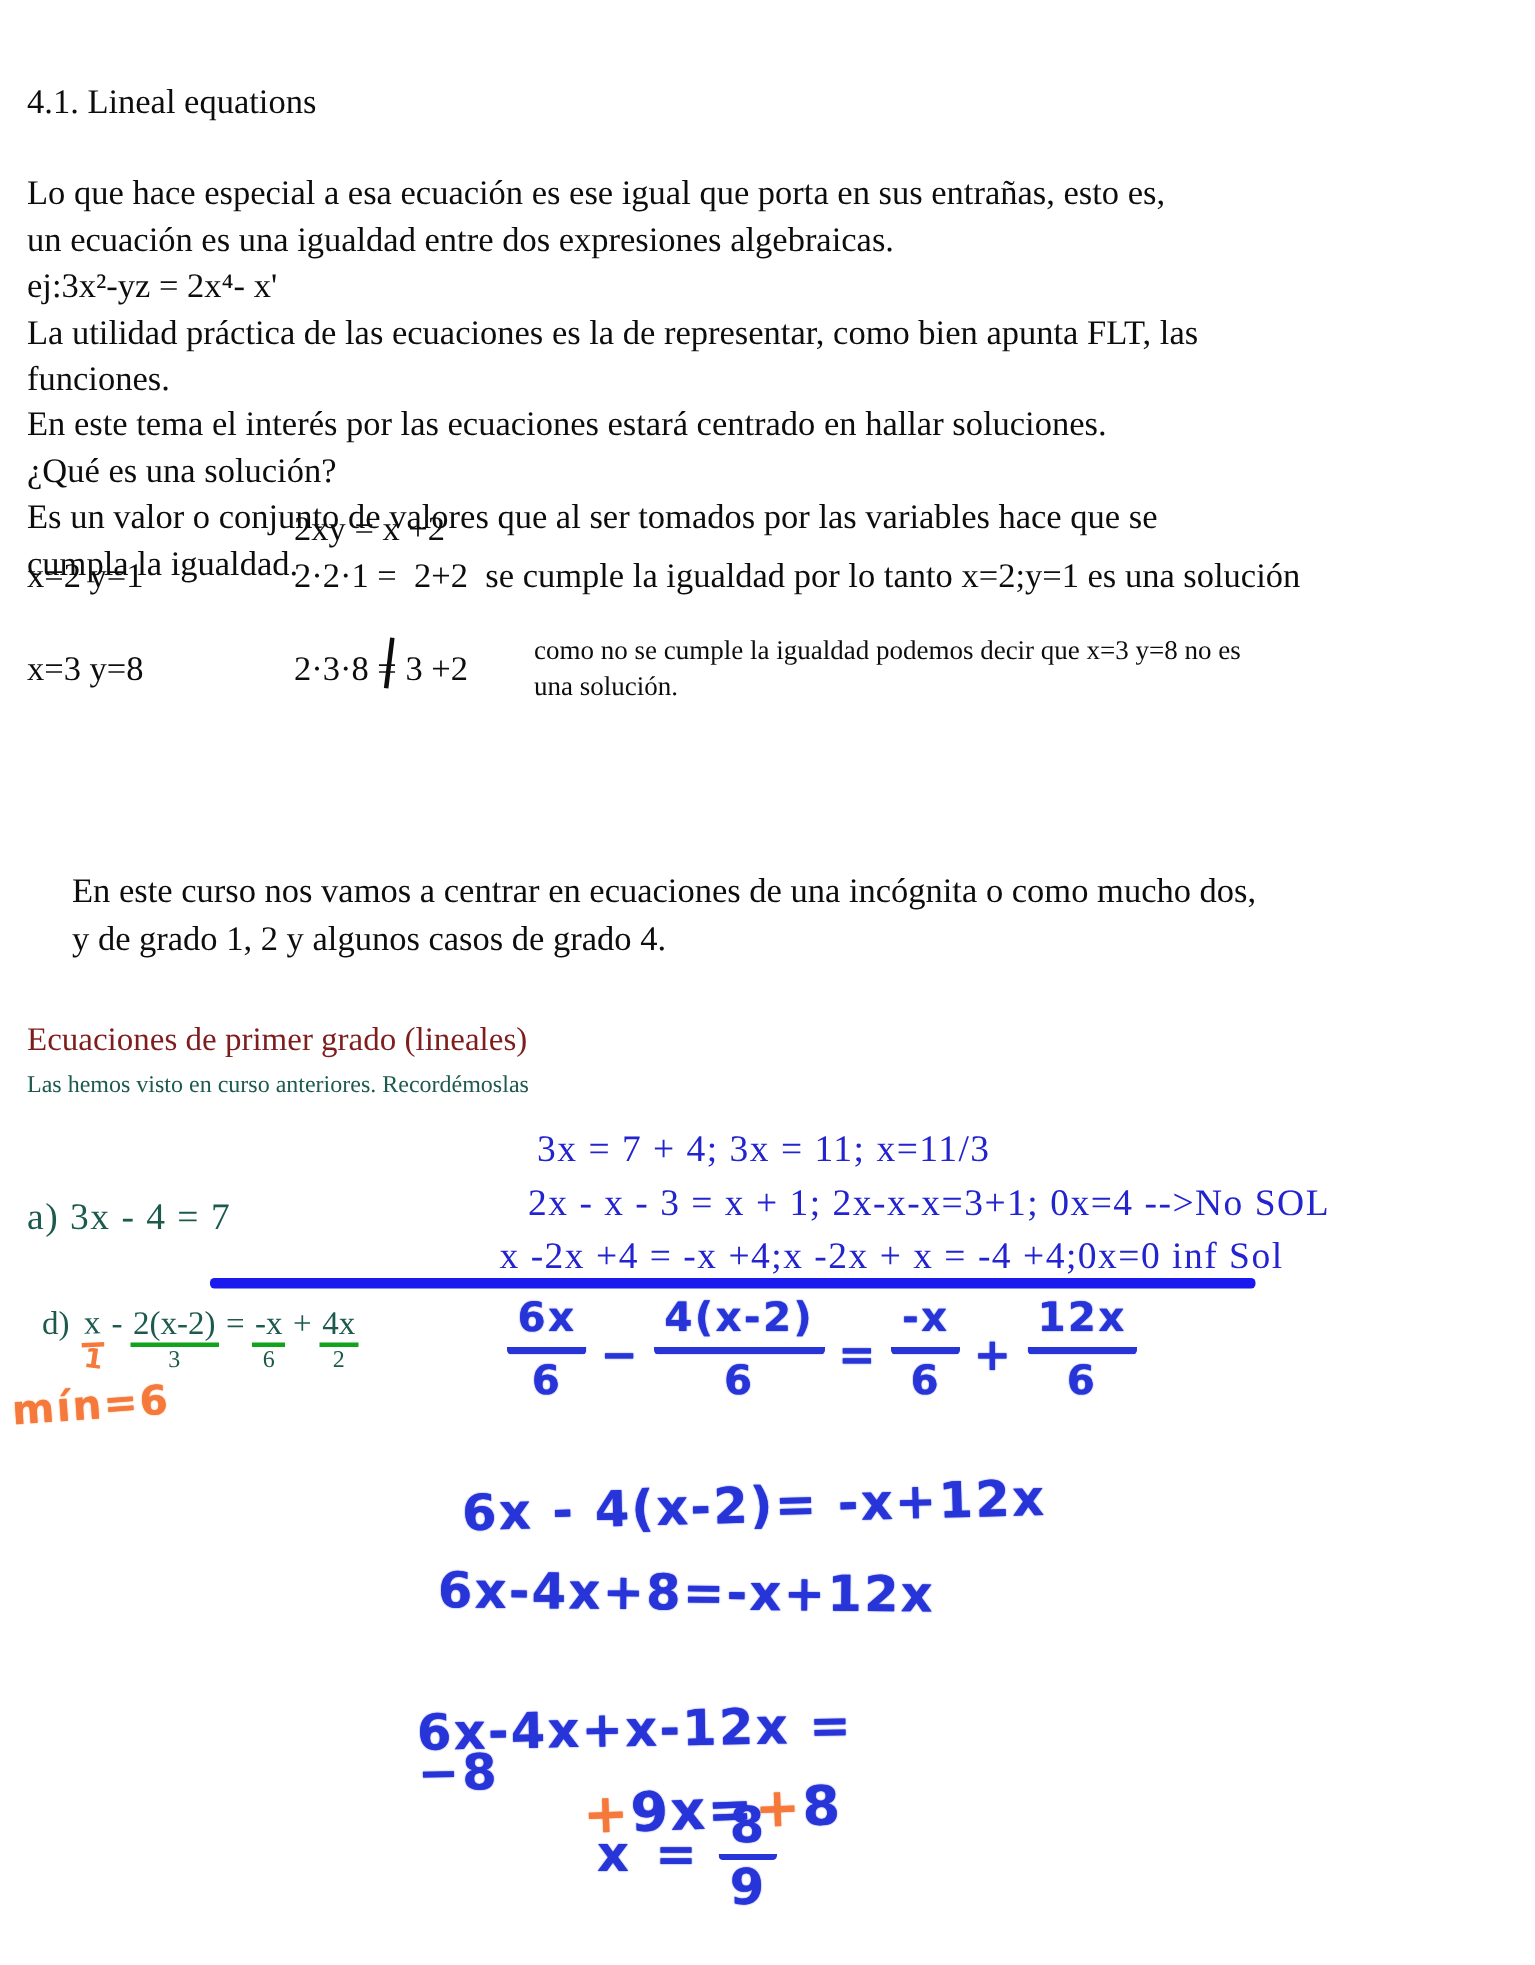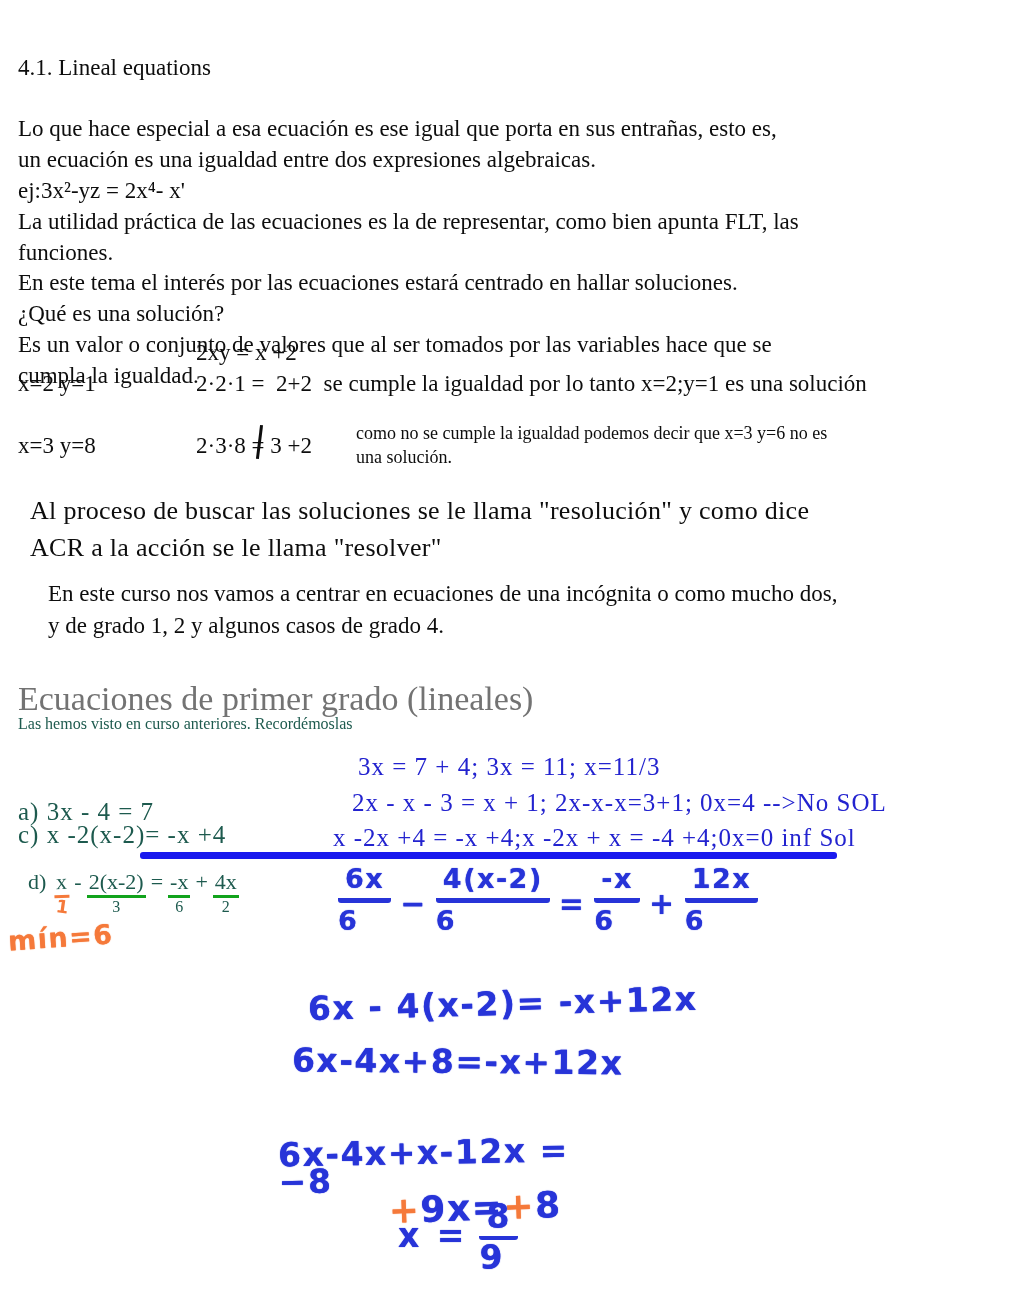--- a/index.html
+++ b/index.html
@@ -11,21 +11,21 @@
   .intro{left:18px;top:22px;font-size:23px;line-height:30.8px;}
   .eq-center{left:196px;top:340px;font-size:23px;}
   .r1-values{left:18px;top:371px;font-size:23px;}
   .r1-line{left:196px;top:371px;font-size:23px;}
   .r2-values{left:18px;top:433px;font-size:23px;}
   .r2-check{left:196px;top:433px;font-size:23px;}
   .r2-comment{left:356px;top:421px;font-size:18px;line-height:24px;}
   .resolution{left:30px;top:492px;font-size:26px;line-height:37px;letter-spacing:.3px;}
   .course{left:48px;top:578px;font-size:23px;line-height:32px;}
 
-  .heading{left:18px;top:680px;font-size:34px;color:#737373;}
+  .heading{left:18px;top:680px;font-size:22px;color:#7f1d1d;}
   .subheading{left:18px;top:715px;font-size:16px;color:#1d5a4e;}
   .ex-label{font-size:25px;color:#1d5a4e;letter-spacing:1px;}
   .ex-sol{font-size:25px;color:#2323cf;letter-spacing:1px;text-align:center;}
   .row-a-label{left:18px;top:750px;margin-top:48px;}  .row-a-sol{left:358px;top:753px;}
   .row-b-label{left:18px;top:786px;}  .row-b-sol{left:352px;top:789px;}
   .row-c-label{left:18px;top:821px;}  .row-c-sol{left:333px;top:824px;}
   .blue-underline{left:140px;top:852px;width:697px;height:7px;background:#1a1aee;border-radius:3px;}
 
   
   .drow{left:28px;top:869px;display:flex;align-items:flex-start;color:#1d5a4e;font-size:22px;}
@@ -41,21 +41,21 @@
   .neq{position:relative;display:inline-block;}
   .neq::after{content:"";position:absolute;left:46%;top:-8px;width:3px;height:34px;background:#0d0d0d;transform:rotate(7deg);}
 
   
   .hw{font-family:"DejaVu Sans",sans-serif;font-weight:700;color:#2734d8;
       letter-spacing:1.5px;text-shadow:0 0 1px currentColor;}
   .hw-orange{color:#f5793a;text-shadow:0 0 1px currentColor;}
   .mcm{left:8px;top:922px;font-size:27px;transform:rotate(-4deg);}
   .hw1{left:338px;top:862px;display:flex;align-items:flex-start;font-size:27px;}
   .hw1 .op{margin:24px 9px 0 9px;font-size:30px;}
-  .hwfrac{display:inline-flex;flex-direction:column;align-items:flex-start;}
+  .hwfrac{display:inline-flex;flex-direction:column;align-items:center;}
   .hwfrac .num{border-bottom:5px solid currentColor;border-radius:3px;padding:0 7px 2px 7px;line-height:34px;}
   .hwfrac .den{line-height:36px;}
   .hw2{left:308px;top:984px;font-size:33px;transform:rotate(-1.5deg);}
   .hw3{left:292px;top:1042px;font-size:33px;transform:rotate(.5deg);}
   .hw4{left:278px;top:1094px;font-size:33px;transform:rotate(-1deg);}
   .hw4 .raised{position:relative;top:-12px;letter-spacing:2px;}
   .hw5{left:388px;top:1146px;font-size:36px;transform:rotate(-2deg);}
   .hw5 .plus{color:#f5793a;text-shadow:0 0 1px currentColor;}
   .hw6{left:398px;top:1200px;display:flex;align-items:flex-start;font-size:33px;}
   .hw6 .lhs{margin-top:16px;margin-right:12px;letter-spacing:3px;}
@@ -140,35 +140,32 @@
 ¿Qué es una solución?
 Es un valor o conjunto de valores que al ser tomados por las variables hace que se
 cumpla la igualdad.</div>
   </div>
 
   <div class="abs eq-center">2xy = x +2</div>
   <div class="abs r1-values">x=2 y=1</div>
   <div class="abs r1-line">2·2·1 = &nbsp;2+2&nbsp;&nbsp;se cumple la igualdad por lo tanto x=2;y=1 es una solución</div>
   <div class="abs r2-values">x=3 y=8</div>
   <div class="abs r2-check"><span>2·3·8 </span><span class="neq">=</span><span> 3 +2</span></div>
-  <div class="abs r2-comment">como no se cumple la igualdad podemos decir que x=3 y=6 no es
+  <div class="abs r2-comment">como no se cumple la igualdad podemos decir que x=3 y=8 no es
 una solución.</div>
 
-  <div class="abs resolution">Al proceso de buscar las soluciones se le llama "resolución" y como dice
-ACR a la acción se le llama "resolver"</div>
   <div class="abs course">En este curso nos vamos a centrar en ecuaciones de una incógnita o como mucho dos,
 y de grado 1, 2 y algunos casos de grado 4.</div>
 
   <div class="abs heading">Ecuaciones de primer grado (lineales)</div>
   <div class="abs subheading">Las hemos visto en curso anteriores. Recordémoslas</div>
 
   <div class="abs ex-label row-a-label">a) 3x - 4 = 7</div>
   <div class="abs ex-sol row-a-sol">3x = 7 + 4; 3x = 11; x=11/3</div>
   <div class="abs ex-sol row-b-sol">2x - x - 3 = x + 1; 2x-x-x=3+1; 0x=4 --&gt;No SOL</div>
-  <div class="abs ex-label row-c-label">c) x -2(x-2)= -x +4</div>
   <div class="abs ex-sol row-c-sol">x -2x +4 = -x +4;x -2x + x = -4 +4;0x=0 inf Sol</div>
 
   <div class="abs blue-underline"></div>
 
   <div class="abs drow">
     <span class="dlabel">d)</span>
     <span class="tfrac first">
       <span class="num">x</span>
       <span class="den">1</span>
     </span>

